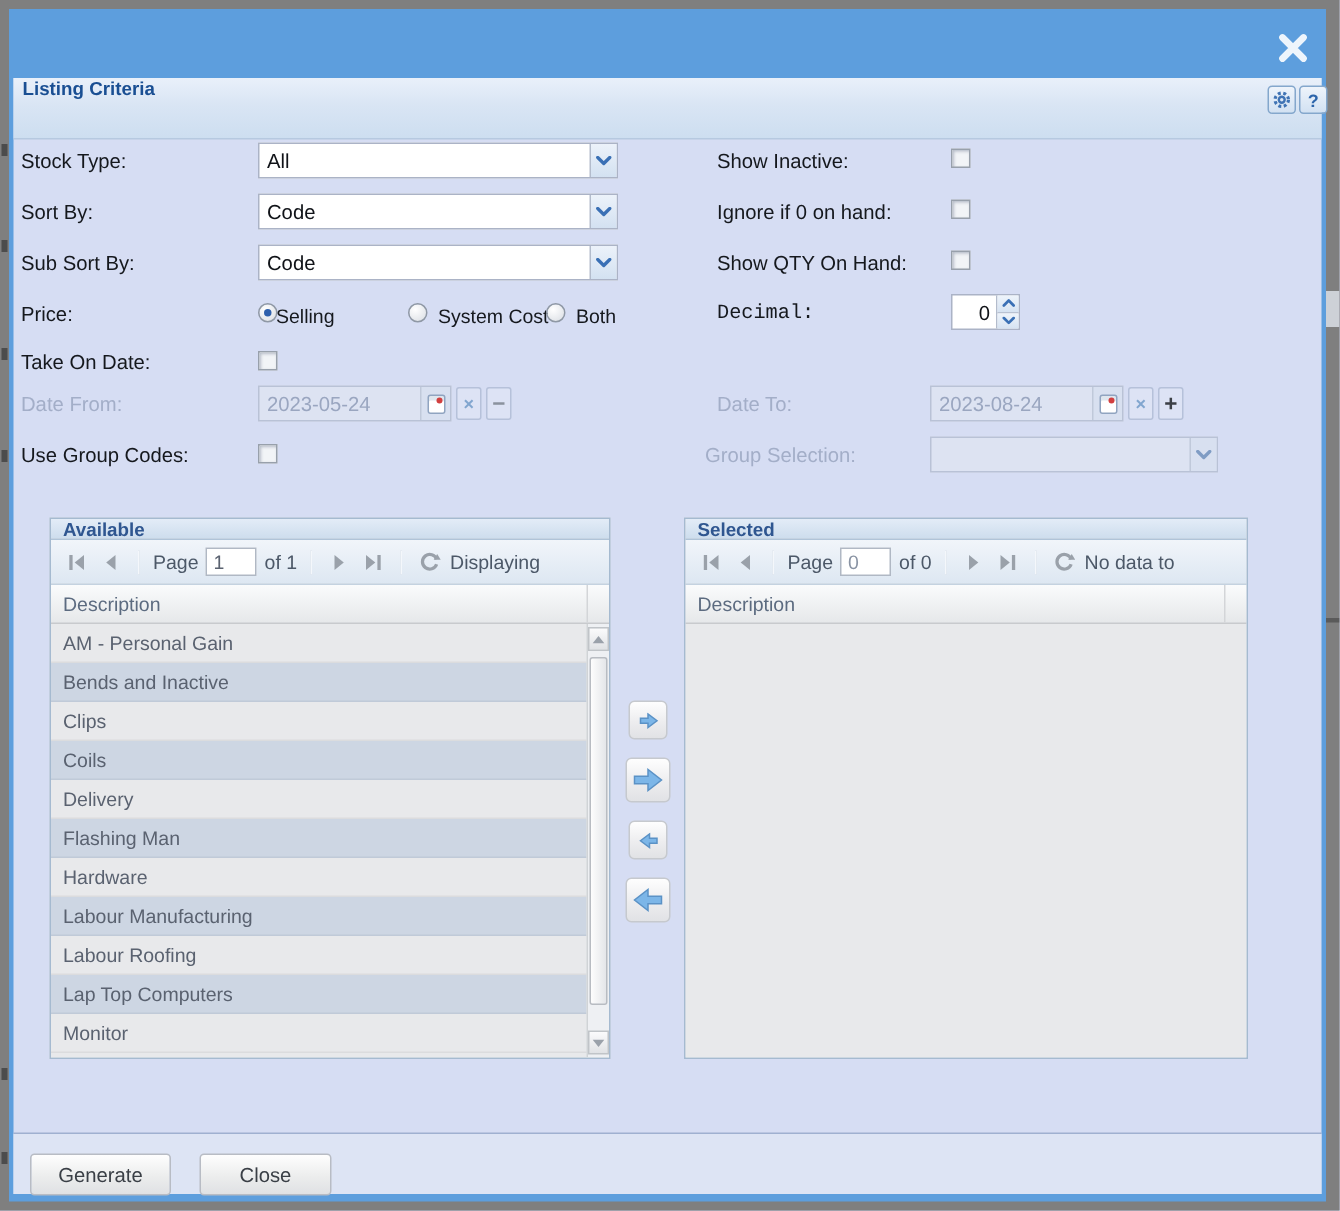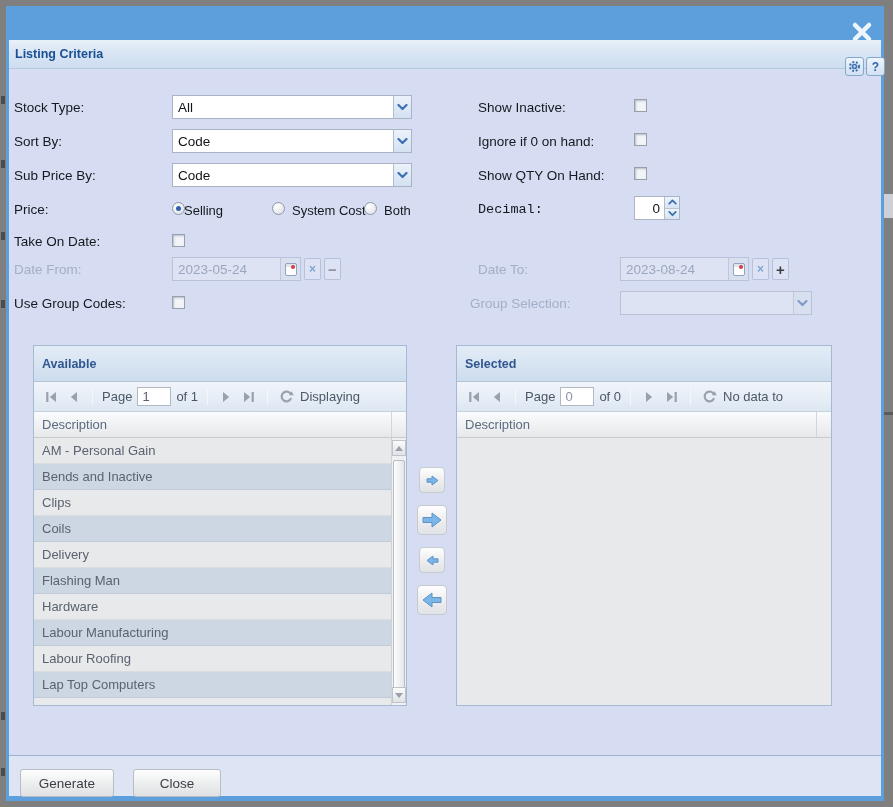--- a/index.html
+++ b/index.html
@@ -6,23 +6,23 @@
   html,body { width:893px; height:807px; }
   body { font-family:"Liberation Sans", sans-serif; background:#7f7f7f; position:relative; overflow:hidden; }
   .abs { position:absolute; }
 
   
   .screen { position:absolute; left:0; top:0; width:893px; height:807px; background:#7f7f7f; }
   .edge-mark { position:absolute; background:#4c4c4c; }
   .frame { position:absolute; left:6px; top:6px; width:878px; height:795px; background:#5d9edd; }
   .close-btn { position:absolute; left:849px; top:19px; width:26px; height:26px; cursor:pointer; }
   .win-bg { position:absolute; left:9px; top:52px; width:872px; height:744px; background:#d6ddf3; }
-  .titlebar { position:absolute; left:9px; top:40px; width:872px; height:29px;
+  .titlebar { position:absolute; left:9px; top:52px; width:872px; height:41px;
     background:linear-gradient(#e9f0fa, #d9e5f4 45%, #cddef0); border-bottom:1px solid #b6c9e0;
-    display:flex; align-items:center; }
+    display:flex; }
   .win-title { font-size:12.5px; font-weight:bold; color:#1a4f93; padding-left:6px; }
   .tool-btn { position:absolute; top:57px; width:19px; height:19px; border:1px solid #84a7cc; border-radius:3px;
     background:linear-gradient(#eef4fb,#d2e1f2); display:flex; align-items:center; justify-content:center;
     font-size:12px; font-weight:bold; color:#2d65ab; cursor:pointer; }
 
   
   .lbl { position:absolute; font-size:13.5px; color:#15181d; white-space:nowrap; }
   .lbl.dis { color:#a3aec8; }
   .field { position:absolute; height:24px; background:#fff; border:1px solid #abb3c6; display:flex; align-items:stretch; }
   .field input { border:0; outline:none; flex:1; font-family:"Liberation Sans",sans-serif; font-size:13.5px; color:#101318; padding:0 5px; background:transparent; min-width:0; }
@@ -43,21 +43,21 @@
   .pm.dim { color:#8b929e; }
   .cal { width:12px; height:13px; background:#fff; border:1px solid #90a4c0; border-radius:2px; position:relative;
     box-shadow:inset 0 3px 0 #dfe6ee; }
   .cal i { position:absolute; top:1px; right:1px; width:4px; height:4px; border-radius:50%; background:#d23f3f; }
   .spin-trigger { width:15px; border-left:1px solid #b3bccc; display:flex; flex-direction:column; }
   .spin-trigger > div { flex:1; display:flex; align-items:center; justify-content:center; background:linear-gradient(#eef4fb,#d6e3f2); cursor:pointer; }
   .spin-trigger > div:first-child { border-bottom:1px solid #b9c2d2; }
 
   
   .panel { position:absolute; border:1px solid #a5bad0; background:#e8e9eb; display:flex; flex-direction:column; overflow:hidden; }
-  .panel-title { height:36px; background:linear-gradient(#e3ecf7,#cddded); border-bottom:1px solid #b0c4d8;
+  .panel-title { height:14px; background:linear-gradient(#e3ecf7,#cddded); border-bottom:1px solid #b0c4d8;
     display:flex; align-items:center; font-size:12.5px; font-weight:bold; color:#2f5690; padding-left:8px; }
   .ptoolbar { height:30px; background:linear-gradient(#f1f5fa,#dde7f2); border-bottom:1px solid #c4d2e0;
     display:flex; align-items:center; padding-left:8px; gap:5px; white-space:nowrap; overflow:hidden; font-size:13px; color:#4c5868; }
   .pgbtn { width:18px; height:18px; display:flex; align-items:center; justify-content:center; cursor:pointer; flex:0 0 auto; }
   .tb-sep { width:1px; height:16px; background:#c2ccd8; border-right:1px solid #f4f7fb; margin:0 4px; flex:0 0 auto; }
   .pg-input { width:34px; height:19px; border:1px solid #b0b8c4; background:#fff; font-family:"Liberation Sans",sans-serif;
     font-size:13px; color:#5a6270; padding:0 4px; outline:none; flex:0 0 auto; }
   .grid-hd { height:26px; background:linear-gradient(#fafbfc,#e6e8ea); border-bottom:1px solid #c8cacd;
     display:flex; align-items:center; font-size:13px; color:#5c6b80; position:relative; cursor:pointer; }
   .grid-hd span { padding-left:8px; }
@@ -134,21 +134,21 @@
   <div class="lbl" style="left:14px;top:134px;">Sort By:</div>
   <div class="field" style="left:172px;top:129px;width:240px;">
     <input readonly="" value="Code" style="">
     <div class="trigger">
       <svg width="11" height="7" viewBox="0 0 11 7">
           <path d="M1.5 1 L5.5 5 L9.5 1" fill="none" stroke="#3a70b5" stroke-width="2.2" stroke-linecap="round" stroke-linejoin="round"></path>
         </svg>
     </div>
   </div>
 
-  <div class="lbl" style="left:14px;top:168px;">Sub Price By:</div>
+  <div class="lbl" style="left:14px;top:168px;">Sub Sort By:</div>
   <div class="field" style="left:172px;top:163px;width:240px;">
     <input readonly="" value="Code" style="">
     <div class="trigger">
       <svg width="11" height="7" viewBox="0 0 11 7">
           <path d="M1.5 1 L5.5 5 L9.5 1" fill="none" stroke="#3a70b5" stroke-width="2.2" stroke-linecap="round" stroke-linejoin="round"></path>
         </svg>
     </div>
   </div>
 
   <div class="lbl" style="left:14px;top:202px;">Price:</div>

